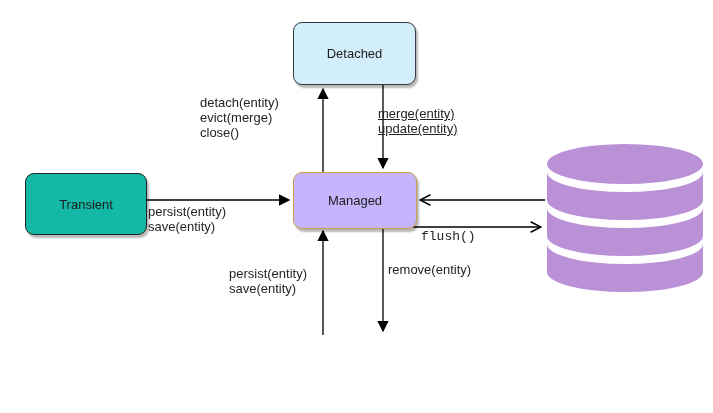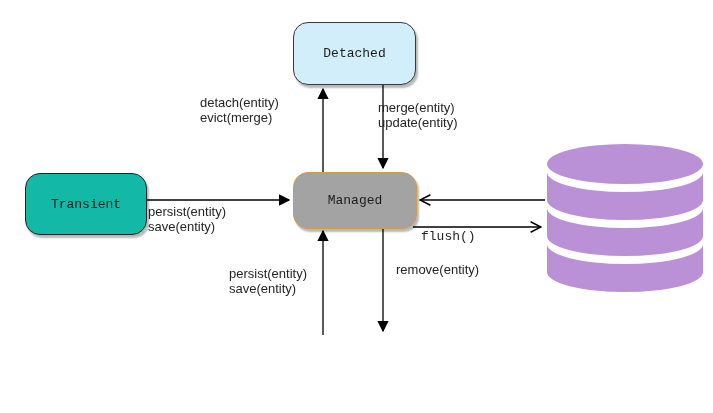--- a/index.html
+++ b/index.html
@@ -3,27 +3,26 @@
 <meta charset="utf-8">
 <style>
   html,body{margin:0;padding:0;background:#ffffff;}
   .canvas{
     position:relative;width:713px;height:413px;background:#ffffff;overflow:hidden;
     font-family:"Liberation Sans","DejaVu Sans",sans-serif;color:#242424;
   }
   .edges-layer{position:absolute;left:0;top:0;width:713px;height:413px;}
   .node{
     position:absolute;display:flex;align-items:center;justify-content:center;
-    border-radius:15px;font-size:13px;color:#1d1d1d;
+    border-radius:9px;font-size:13px;color:#1d1d1d;
     box-shadow:2px 3px 2px rgba(0,0,0,0.28);
-    font-family:Liberation Mono, monospace;
   }
   .node-detached{left:293px;top:22px;width:121px;height:61px;background:#D2EEFA;border:1.5px solid #343a3e;}
   .node-transient{left:25px;top:173px;width:120px;height:60px;background:#14b8a6;border:1.5px solid #222222;}
-  .node-managed{left:293px;top:172px;width:122px;height:55px;background:#a3a3a3;border:1.5px solid #CC9E49;}
+  .node-managed{left:293px;top:172px;width:122px;height:55px;background:#c4b5fd;border:1.5px solid #CC9E49;}
   .node-removed{
     left:293px;top:335px;width:123px;height:61px;border:1.5px solid #707070;
     background:repeating-linear-gradient(135deg,rgba(255,255,255,0) 0 3px,#d0d5bd 3px 4px),#ffffff;
   }
   .edge-label{position:absolute;font-size:13px;line-height:15px;white-space:nowrap;}
   .edge-label.center{text-align:left;}
   .db-icon{position:absolute;left:544px;top:144px;}
 </style>
 </head>
 <body>
@@ -61,40 +60,41 @@
   <div class="node node-transient">
     <span>Transient</span>
   </div>
   <div class="node node-managed">
     <span>Managed</span>
   </div>
 
   <div class="edge-label center" style="left:200px;top:95px;width:126px;">
     <div>detach(entity)</div>
     <div>evict(merge)</div>
+    <div>close()</div>
   </div>
 
-  <div class="edge-label center" style="left:378px;top:100px;width:120px;">
+  <div class="edge-label center" style="left:378px;top:106px;width:120px;text-decoration:underline;">
     <div>merge(entity)</div>
     <div>update(entity)</div>
   </div>
 
   <div class="edge-label center" style="left:148px;top:204px;width:120px;">
     <div>persist(entity)</div>
     <div>save(entity)</div>
   </div>
 
 
 
   <div class="edge-label center" style="left:421px;top:229px;width:120px;font-family:Liberation Mono, monospace;">
     <div>flush()</div>
   </div>
 
   <div class="edge-label center" style="left:229px;top:266px;width:100px;">
     <div>persist(entity)</div>
     <div>save(entity)</div>
   </div>
 
-  <div class="edge-label" style="left:388px;top:262px;margin-left:8px;">
+  <div class="edge-label" style="left:388px;top:262px;">
     <div>remove(entity)</div>
   </div>
 
 </div>
 
 </body></html>

